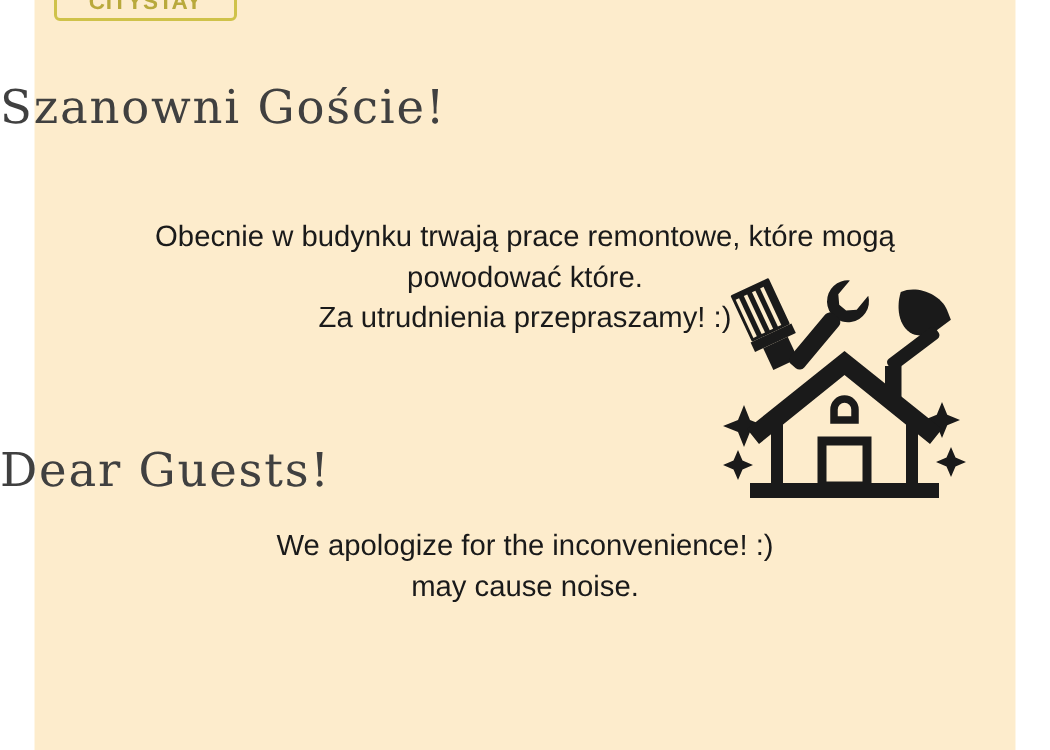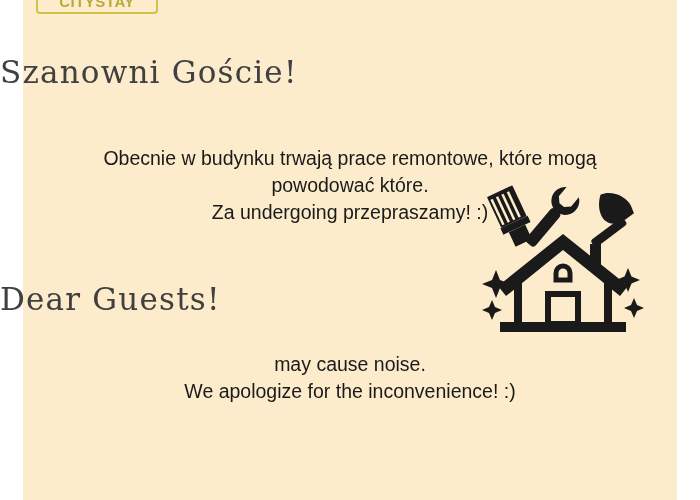--- a/index.html
+++ b/index.html
@@ -61,21 +61,21 @@
     left: 0;
     width: 700px;
     text-align: left;
     font-family: "DejaVu Serif", serif;
     font-size: 31px;
     letter-spacing: 1.2px;
     color: #404040;
     font-weight: normal;
   }
   #heading-pl { top: 33px; }
-  #heading-en { top: 260px; }
+  #heading-en { top: 275px; }
 
   
   .body-text {
     position: absolute;
     left: 40px;
     width: 620px;
     text-align: center;
     font-family: "Liberation Sans", sans-serif;
     font-size: 19.5px;
     line-height: 27px;
@@ -103,28 +103,28 @@
 
   <div class="logo-tag">
     <div class="logo-tag-text">CITYSTAY</div>
   </div>
 
   <h1 class="heading" id="heading-pl">Szanowni Goście!</h1>
 
   <div class="body-text" id="body-pl">
     <div>Obecnie w budynku trwają prace remontowe, które mogą</div>
     <div>powodować które.</div>
-    <div>Za undergoing przepraszamy! :)</div>
+    <div>Za utrudnienia przepraszamy! :)</div>
   </div>
 
   <h1 class="heading" id="heading-en">Dear Guests!</h1>
 
   <div class="body-text" id="body-en">
+    <div>We apologize for the inconvenience! :)</div>
     <div>may cause noise.</div>
-    <div>We apologize for the inconvenience! :)</div>
   </div>
 
   <svg class="illustration" viewBox="0 0 170 165">
     <g fill="#1a1a1a">
 
       <g transform="rotate(-25 36 40)">
         <rect x="22" y="6" width="28" height="34" rx="1"></rect>
         <rect x="21" y="40" width="30" height="7"></rect>
         <rect x="27" y="47" width="18" height="16"></rect>
         <rect x="24" y="10" width="2.5" height="28" fill="#fdeccc"></rect>

